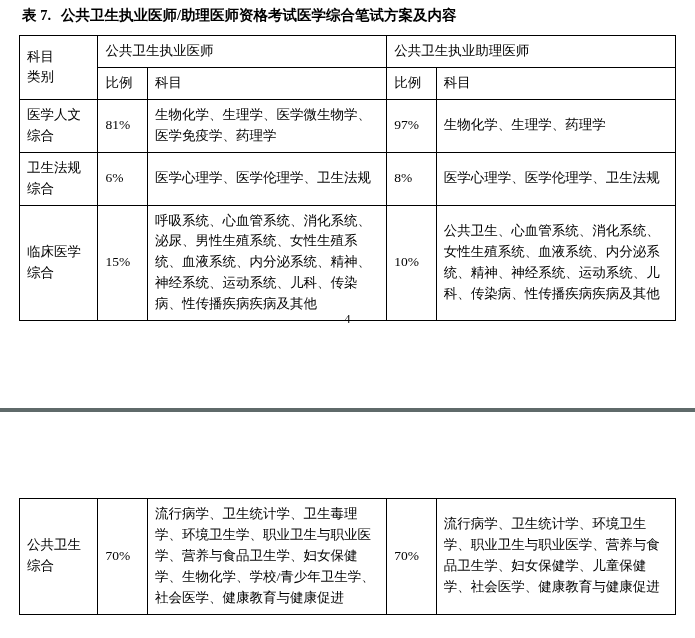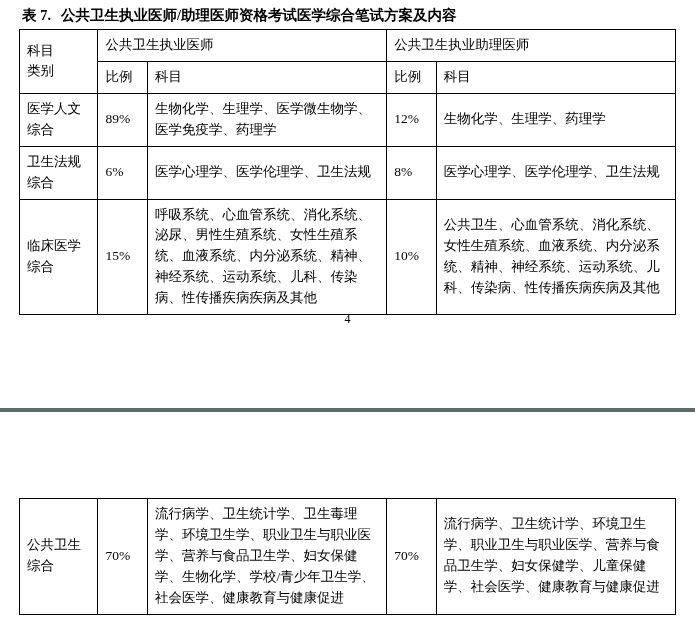--- a/index.html
+++ b/index.html
@@ -33,21 +33,21 @@
     margin-right: 10px;
   }
   table.exam {
     position: absolute;
     left: 19px;
     width: 657px;
     border-collapse: collapse;
     table-layout: fixed;
     font-size: 13.5px;
   }
-  table.exam.top { top: 29px; }
+  table.exam.top { top: 35px; }
   table.exam.bottom { top: 498px; }
   table.exam td, table.exam th {
     border: 1px solid #000000;
     padding: 5px 7px;
     vertical-align: middle;
     font-weight: normal;
     line-height: 1.55;
     text-align: left;
   }
   .col-subj { width: 76px; }
@@ -108,23 +108,23 @@
         <td class="c-center">科目</td>
         <td class="c-center">比例</td>
         <td class="c-center">科目</td>
       </tr>
 
       <tr>
         <td class="subjcell">
           <span class="l1">医学人文</span>
           <span class="l2">综合</span>
         </td>
-        <td class="c-center">89%</td>
+        <td class="c-center">81%</td>
         <td>生物化学、生理学、医学微生物学、医学免疫学、药理学</td>
-        <td class="c-center">12%</td>
+        <td class="c-center">97%</td>
         <td>生物化学、生理学、药理学</td>
       </tr>
 
       <tr>
         <td class="subjcell">
           <span class="l1">卫生法规</span>
           <span class="l2">综合</span>
         </td>
         <td class="c-center">6%</td>
         <td>医学心理学、医学伦理学、卫生法规</td>

